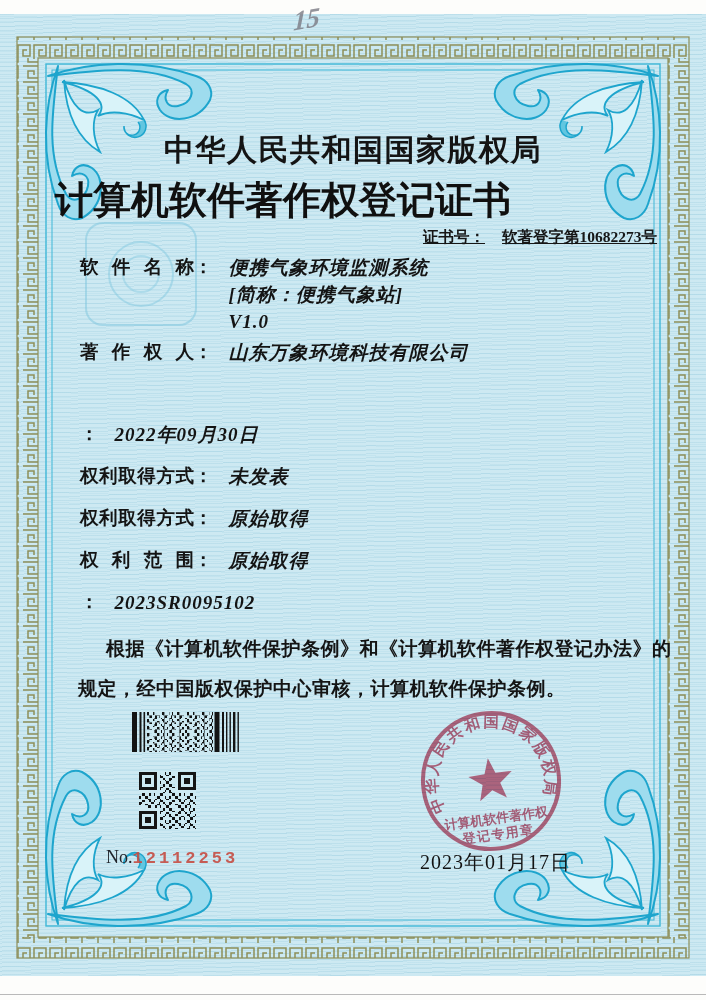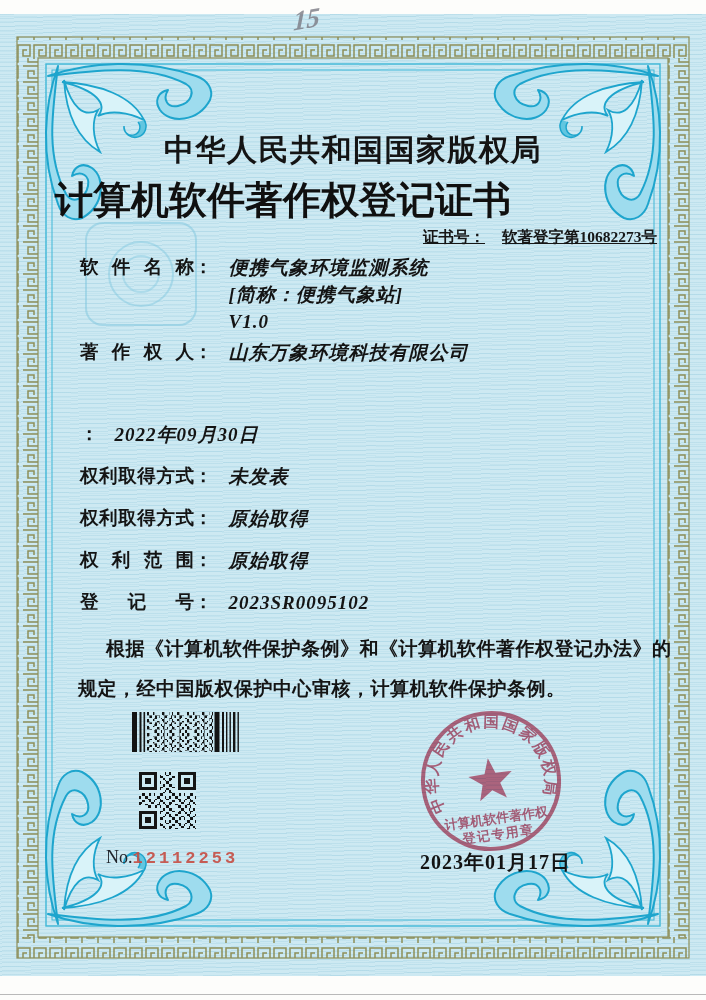--- a/index.html
+++ b/index.html
@@ -66,21 +66,21 @@
   .qrcode { position:absolute; left:139px; top:772px; }
   .serial {
     position:absolute; left:106px; top:847px; display:flex; align-items:baseline;
     font-size:18px; color:#20242b;
   }
   .serial .num {
     font-family:"Liberation Mono","DejaVu Sans Mono",monospace;
     font-size:17px; letter-spacing:3px; color:#c6493f; opacity:.88; font-weight:bold;
   }
   .issue-date {
-    position:absolute; left:420px; top:849px; font-size:20px; font-weight:bold;
+    position:absolute; left:420px; top:849px; font-size:20px; font-weight:normal;
     color:#131313; letter-spacing:1px; z-index:2;
   }
   .seal {
     position:absolute; left:414px; top:704px; width:154px; height:154px;
     transform:rotate(-8deg); z-index:3; mix-blend-mode:multiply; opacity:.92;
   }
   .bottom-scan-line { position:absolute; left:0; bottom:5px; width:706px; height:1px; background:#b9b9b9; }
 </style>
 </head>
 <body>
@@ -180,21 +180,20 @@
       <span class="lbl">权利取得方式</span>
       <span class="colon">：</span>
       <span class="val">原始取得</span>
     </div>
     <div class="row">
       <span class="lbl">权利范围</span>
       <span class="colon">：</span>
       <span class="val">原始取得</span>
     </div>
     <div class="row">
-      <span class="lbl">登记号</span>
       <span class="colon">：</span>
       <span class="val">2023SR0095102</span>
     </div>
   </div>
 
   <div class="statement">
     <div class="s1">根据《计算机软件保护条例》和《计算机软件著作权登记办法》的</div>
     <div class="s2">规定，经中国版权保护中心审核，计算机软件保护条例。</div>
   </div>
 

